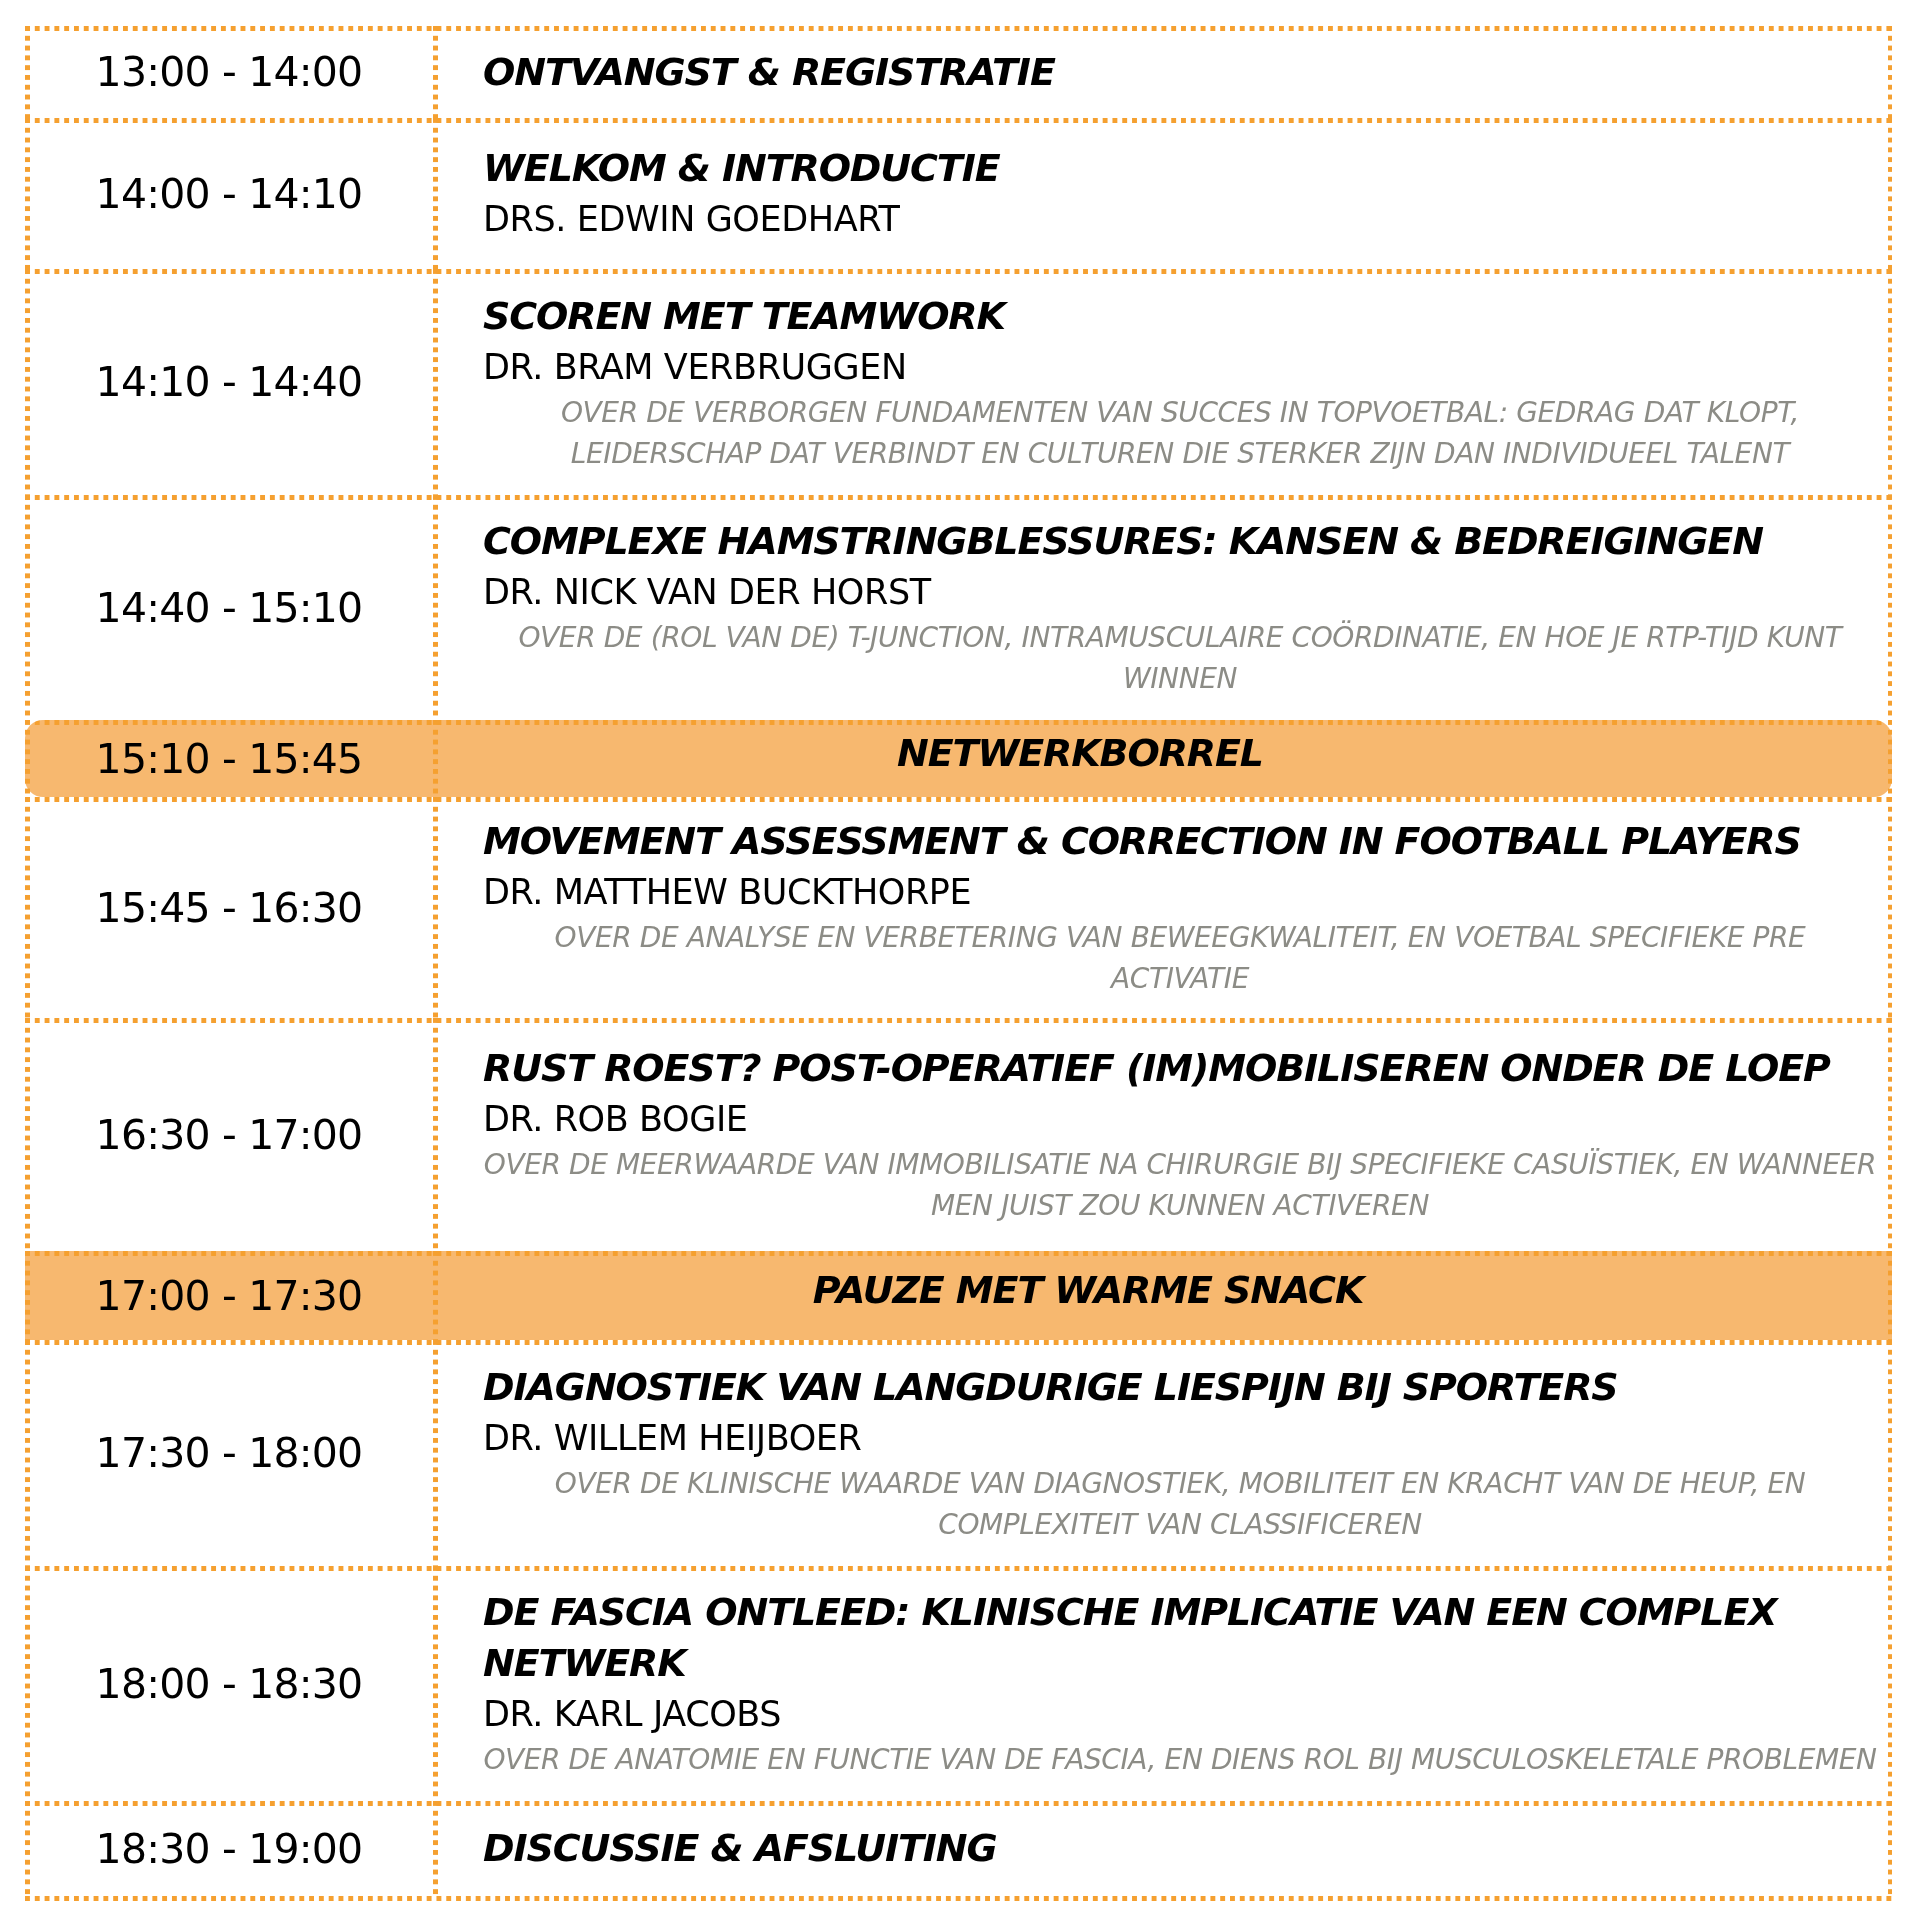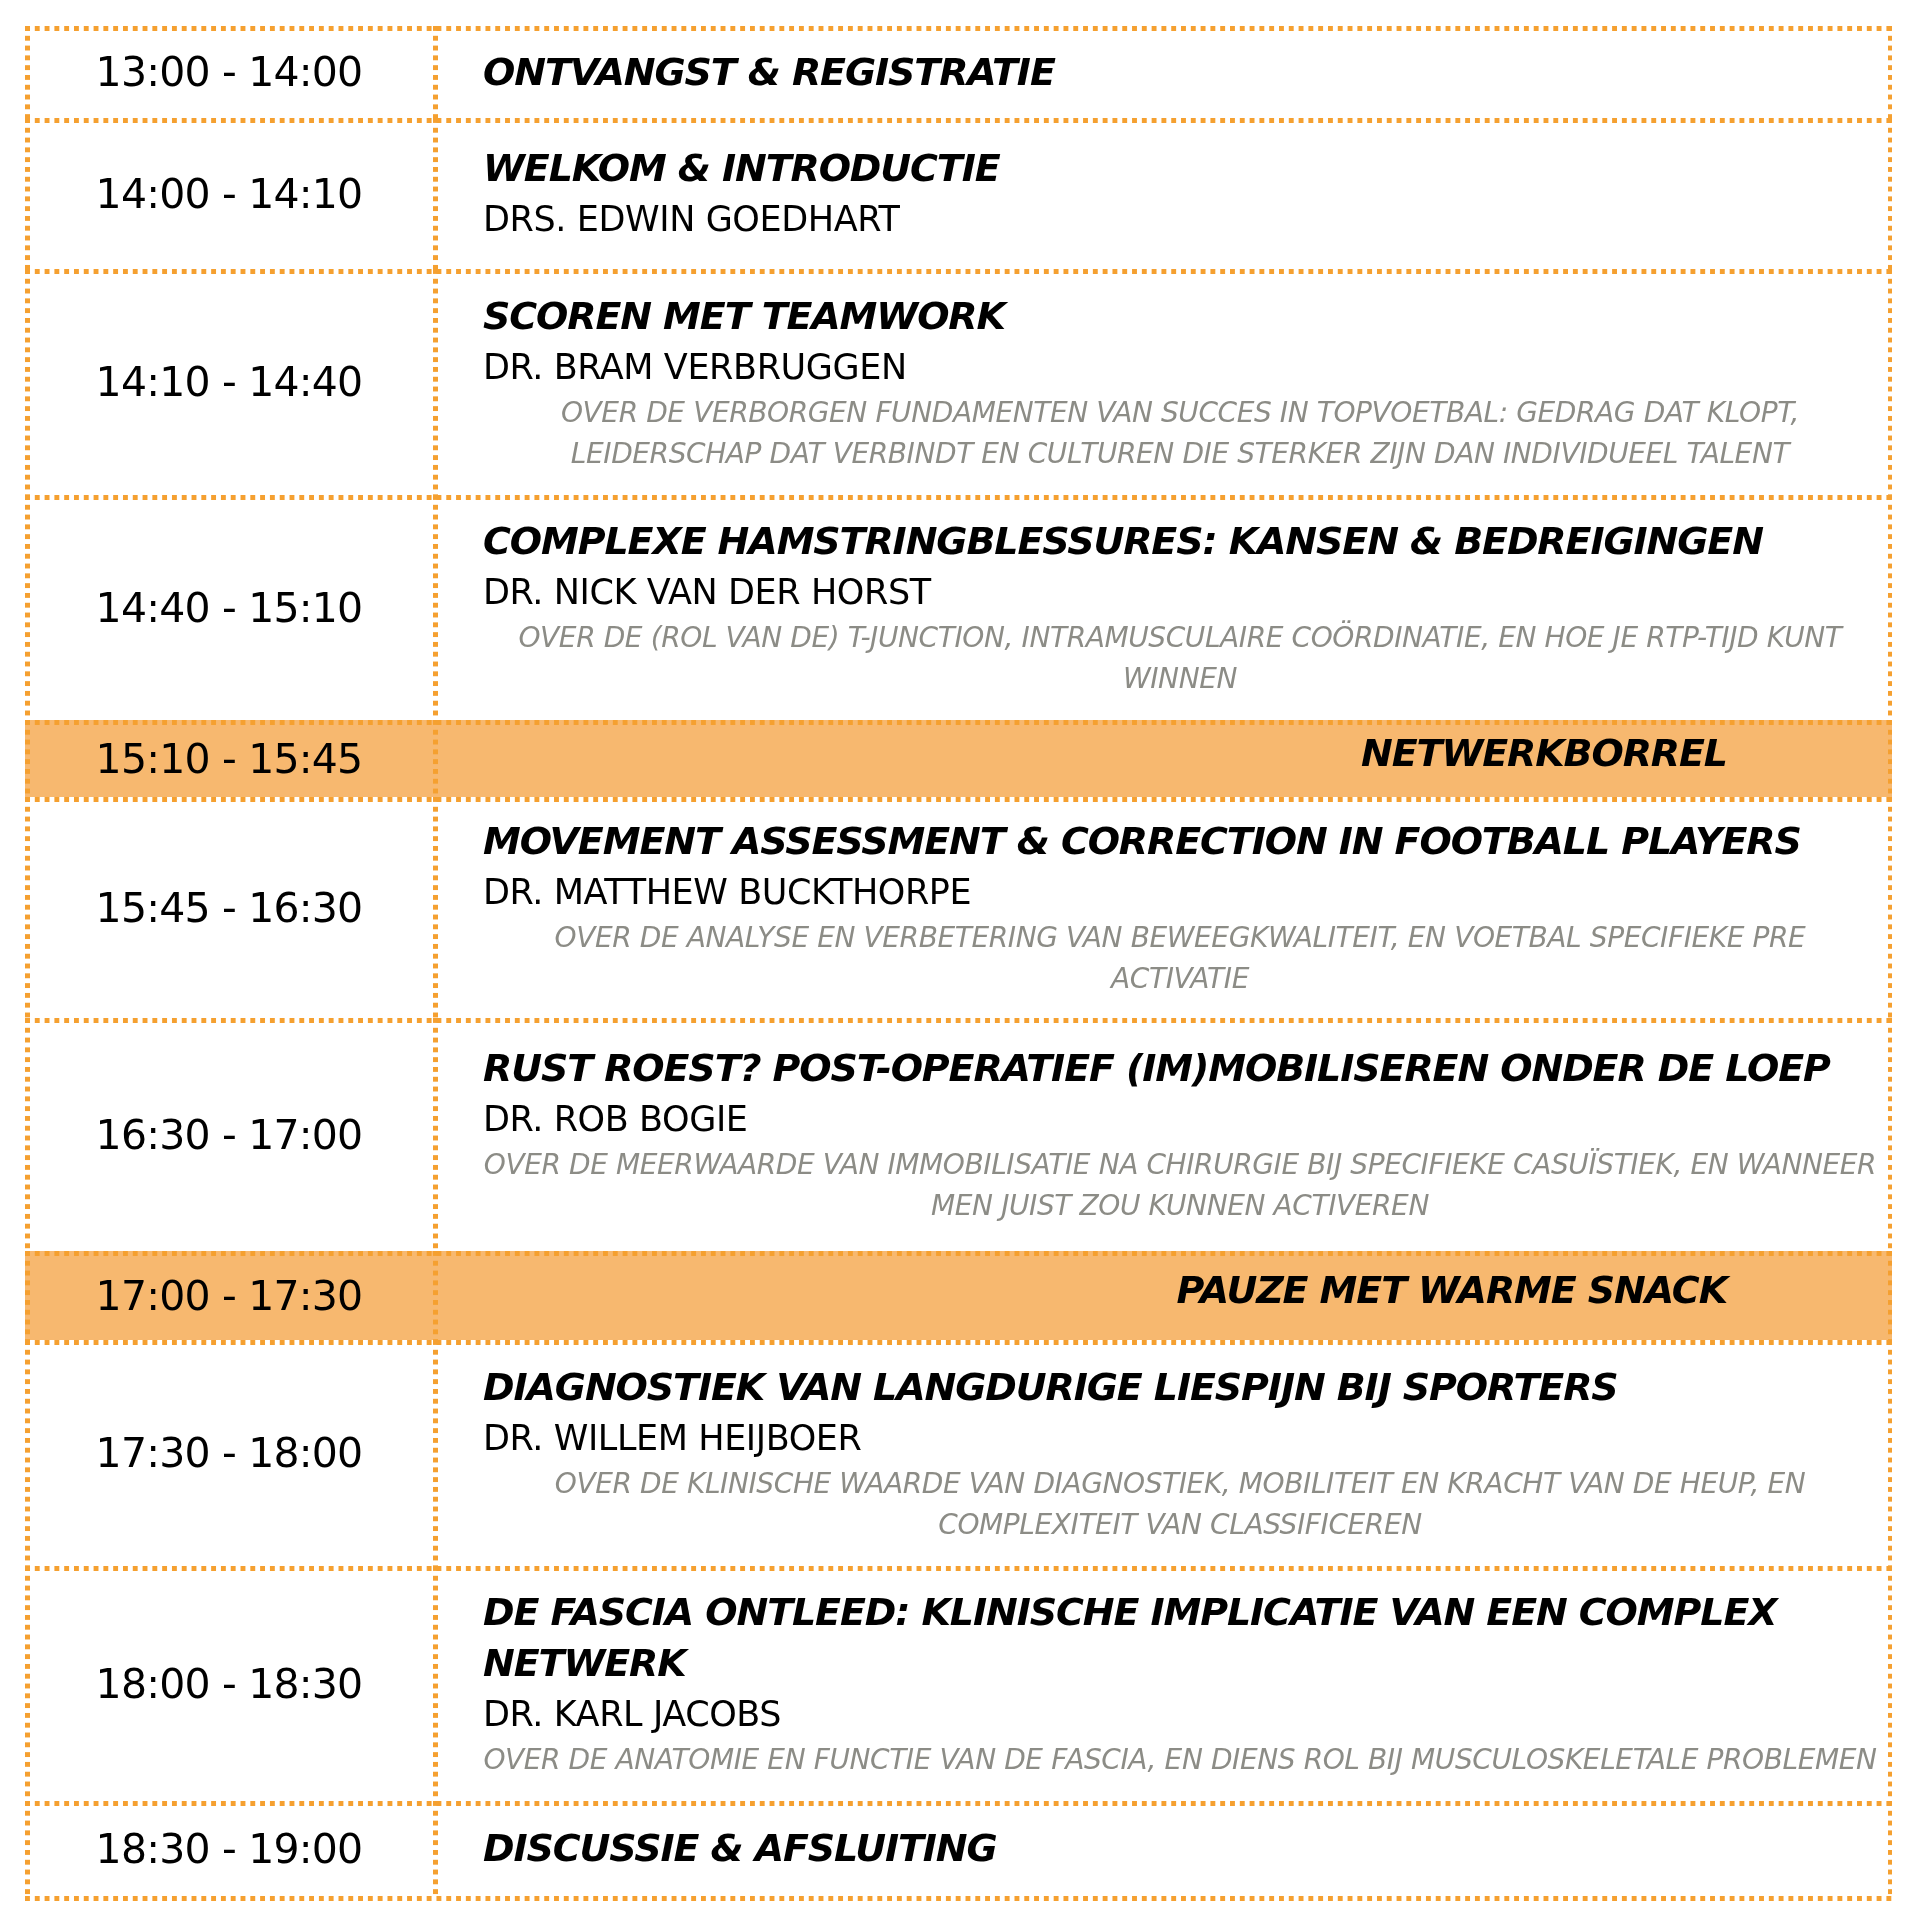--- a/index.html
+++ b/index.html
@@ -18,21 +18,21 @@
             font-weight:normal; font-size:41px; letter-spacing:-0.8px; position:relative; }
     .content { flex:1; display:flex; flex-direction:column; justify-content:center;
                padding:0 15px 0 50px; position:relative; }
     .vline { position:absolute; top:0; bottom:0; width:4.5px;
              background-image:linear-gradient(to bottom, #F5A030 50%, transparent 50%);
              background-size:4.5px 9.8px; background-repeat:repeat-y; }
     .vl-left { left:0; } .vl-mid { left:408px; } .vl-right { right:0; }
     .title { font-weight:bold; font-size:38px; line-height:51px; letter-spacing:-1.1px;font-style:italic; }
     .speaker { font-size:35px; line-height:50px; letter-spacing:-0.4px; }
     .desc { font-style:italic; font-size:28px; line-height:41px; color:#8C8C86; letter-spacing:-0.4px;text-align:center; }
-    .brk .content { align-items:flex-end; padding:0 0 10px 0; }
+    .brk .content { align-items:center; padding:0 0 10px 0; }
     .brk .title { margin-right:165px; }
   </style>
 </head>
 <body>
 
 <div class="table" id="table">
 
 <div class="row" style="height: 92px;">
       <div class="vline vl-left"></div>
       <div class="vline vl-mid"></div>
@@ -67,21 +67,21 @@
       <div class="vline vl-left"></div>
       <div class="vline vl-mid"></div>
       <div class="vline vl-right"></div>
       <div class="time">14:40 - 15:10</div>
       <div class="content">
         <div class="title">COMPLEXE HAMSTRINGBLESSURES: KANSEN &amp; BEDREIGINGEN</div>
         <div class="speaker">DR. NICK VAN DER HORST</div>
         <div class="desc">OVER DE (ROL VAN DE) T-JUNCTION, INTRAMUSCULAIRE COÖRDINATIE, EN HOE JE RTP-TIJD KUNT WINNEN</div>
       </div>
     </div>
-    <div class="row brk" style="height: 77px;">
+    <div class="row brk" style="height: 77px; border-radius: 18px;">
       <div class="vline vl-left"></div>
       <div class="vline vl-mid"></div>
       <div class="vline vl-right"></div>
       <div class="time">15:10 - 15:45</div>
       <div class="content">
         <div class="title">NETWERKBORREL</div>
       </div>
     </div>
     <div class="row" style="height: 221px;">
       <div class="vline vl-left"></div>

